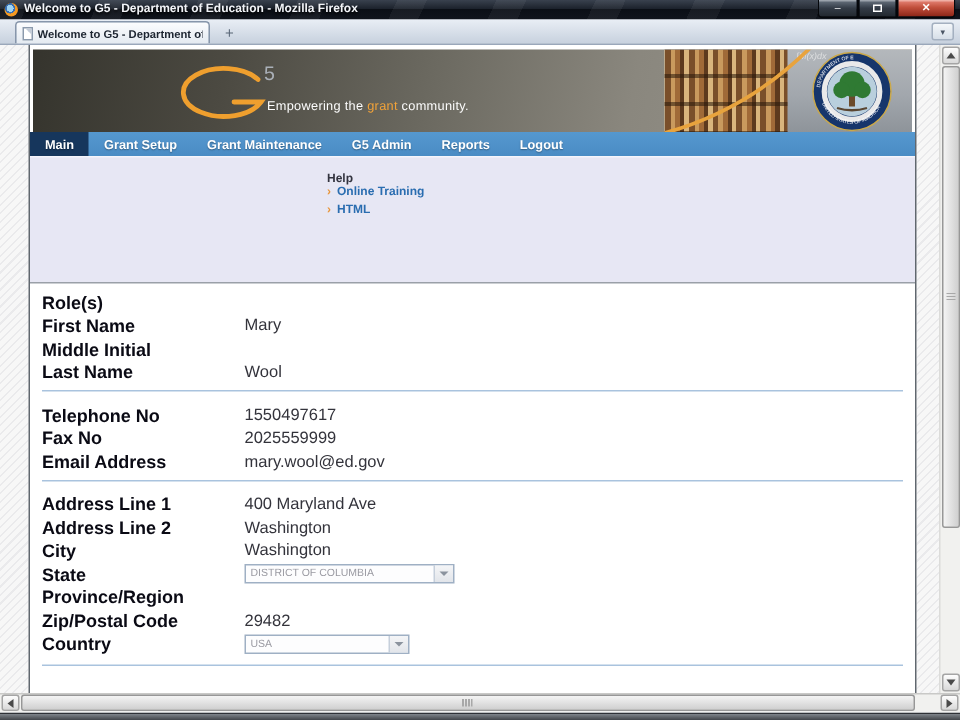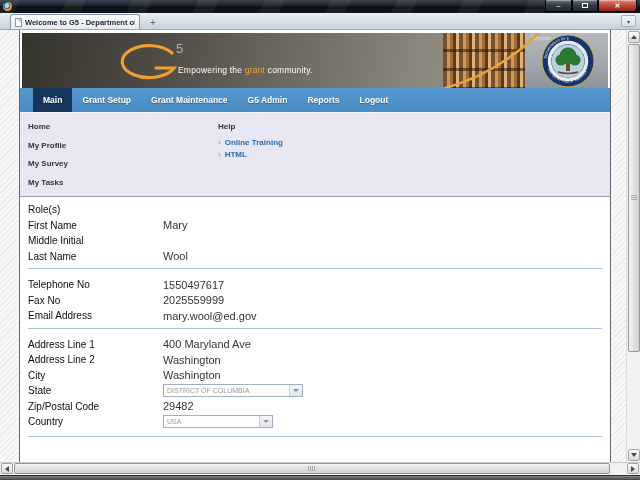--- a/index.html
+++ b/index.html
@@ -58,39 +58,39 @@
       repeating-linear-gradient(180deg, rgba(40,24,10,0) 0 16px, rgba(40,24,10,.55) 16px 19px),
       repeating-linear-gradient(90deg,#7a4f2a 0 4px,#c99a5e 4px 7px,#a06a38 7px 10px,#5d3a1e 10px 13px,#d9b57d 13px 16px); }
   .b-scribble { position:absolute; left:88px; top:2px; font-size:6px; font-style:italic; color:rgba(255,255,255,.55); }
   .b-curve { position:absolute; right:0; top:0; width:165px; height:55px; }
   .g5-logo { position:absolute; left:94px; top:8px; width:80px; height:46px; }
   .tagline { position:absolute; left:156px; top:32px; font-size:8.5px; color:#fdfdfd; letter-spacing:.2px; }
   .tagline .hl { color:#f2a339; }
   .seal { position:absolute; right:13px; top:1px; width:54px; height:54px; }
 
   
-  .nav { height:24px; background:linear-gradient(180deg,#5598cf,#4a8cc4); display:flex; align-items:stretch; padding-left:13px; }
+  .nav { height:16px; background:linear-gradient(180deg,#5598cf,#4a8cc4); display:flex; align-items:stretch; }
   .nav-item { display:flex; align-items:center; padding:0 10px; font-size:8.5px; font-weight:bold; color:#fff;
     text-shadow:0 1px 1px rgba(0,0,0,.35); cursor:pointer; white-space:nowrap; }
   .nav-item.active { background:#16365c; }
 
   
   .submenu { position:relative; height:84px; background:#e7e7f4; border-top:1px solid #f4f4fb; }
   .sub-left { position:absolute; left:8px; top:9px; }
   .sub-item { font-size:8px; font-weight:bold; color:#33343f; margin-bottom:9.5px; cursor:pointer; }
   .help-col { position:absolute; left:198px; top:9px; }
-  .help-title { font-size:8px; font-weight:bold; color:#33343f; margin-bottom:7px; }
+  .help-title { font-size:8px; font-weight:bold; color:#33343f; }
   .help-link-row { display:flex; align-items:baseline; gap:4px; margin-bottom:3px; }
   .help-arrow { color:#e8953a; font-size:8px; font-weight:bold; }
   .help-link { font-size:8px; font-weight:bold; color:#2a6db0; text-decoration:none; cursor:pointer;text-align:center; }
 
   
   .content { border-top:1px solid #9aa0a8; padding-top:5px; height:266px; overflow:hidden; }
   .form-row { display:flex; align-items:center; height:15.5px; padding-left:8px; }
-  .form-label { flex:0 0 135px; font-size:10px; font-weight:normal; color:#0a0a14; }
+  .form-label { flex:0 0 135px; font-size:12px; font-weight:bold; color:#0a0a14; }
   .form-value { font-size:11px; color:#33333b; }
   .divider { border-top:1px solid #a9c3de; margin:4px 8px 8px 8px; }
   .divider.last { margin-top:6px; }
   .fake-select { position:relative; height:13px; background:#fdfdfe; border:1px solid #9fb0c4;
     display:flex; align-items:center; }
   .fake-select.state { width:140px; } .fake-select.country { width:110px; }
   .fs-text { font-size:7px; color:#9a9aa2; padding-left:3px; white-space:nowrap; overflow:hidden; flex:1; }
   .fs-arrow { width:13px; height:11px; border-left:1px solid #c6cfdb; display:flex; align-items:center;
     justify-content:center; background:linear-gradient(180deg,#f4f5f7,#e2e5ea); }
   .fs-arrow::after { content:""; border:3px solid transparent; border-top-color:#8b939e; margin-top:3px; }
@@ -119,20 +119,21 @@
 
   .bottomstrip { height:5px; background:linear-gradient(180deg,#80858b,#54585d 70%,#42464b); border-top:1px solid #2e3136; }
 </style>
 </head>
 <body>
 
 <div class="window">
 
   <div class="titlebar">
     <span class="ff-icon"></span>
+    <span class="title-text">Welcome to G5 - Department of Education - Mozilla Firefox</span>
     <div class="win-controls">
       <div class="win-btn min">
           <span>–</span>
         </div>
       <div class="win-btn max">
           <span class="max-glyph"></span>
         </div>
       <div class="win-btn close">
           <span>✕</span>
         </div>
@@ -189,26 +190,20 @@
       <div class="nav">
           <div class="nav-item active">Main</div>
           <div class="nav-item">Grant Setup</div>
           <div class="nav-item">Grant Maintenance</div>
           <div class="nav-item">G5 Admin</div>
           <div class="nav-item">Reports</div>
           <div class="nav-item">Logout</div>
         </div>
 
       <div class="submenu">
-        <div class="sub-left">
-            <div class="sub-item">Home</div>
-            <div class="sub-item">My Profile</div>
-            <div class="sub-item">My Survey</div>
-            <div class="sub-item">My Tasks</div>
-          </div>
         <div class="help-col">
           <div class="help-title">Help</div>
           <div class="help-links">
               <div class="help-link-row">
                 <span class="help-arrow">›</span>
                 <span class="help-link">Online Training</span>
               </div>
               <div class="help-link-row">
                 <span class="help-arrow">›</span>
                 <span class="help-link">HTML</span>
@@ -261,20 +256,24 @@
             <span class="form-value">Washington</span>
           </div>
           <div class="form-row">
             <span class="form-label">State</span>
             <div class="fake-select state">
               <span class="fs-text">DISTRICT OF COLUMBIA</span>
               <span class="fs-arrow"></span>
             </div>
           </div>
           <div class="form-row">
+            <span class="form-label">Province/Region</span>
+            <span class="form-value"></span>
+          </div>
+          <div class="form-row">
             <span class="form-label">Zip/Postal Code</span>
             <span class="form-value">29482</span>
           </div>
           <div class="form-row">
             <span class="form-label">Country</span>
             <div class="fake-select country">
               <span class="fs-text">USA</span>
               <span class="fs-arrow"></span>
             </div>
           </div>

